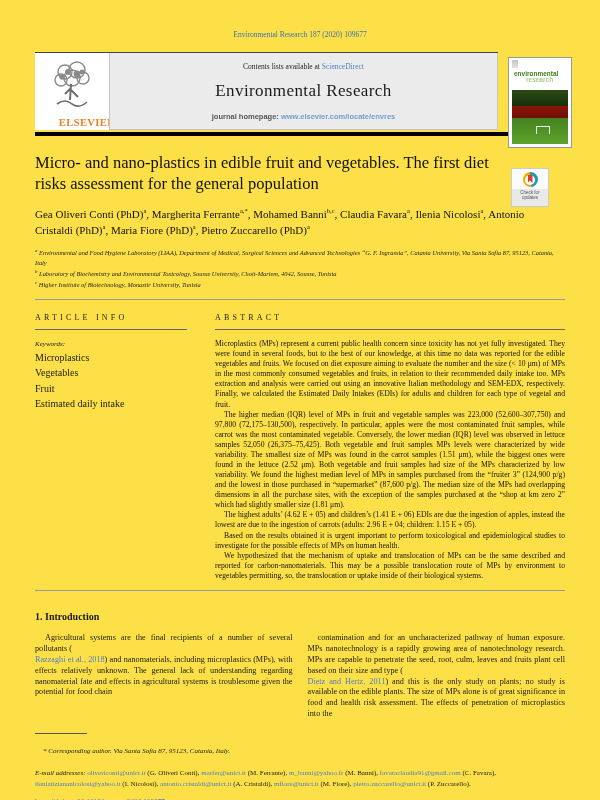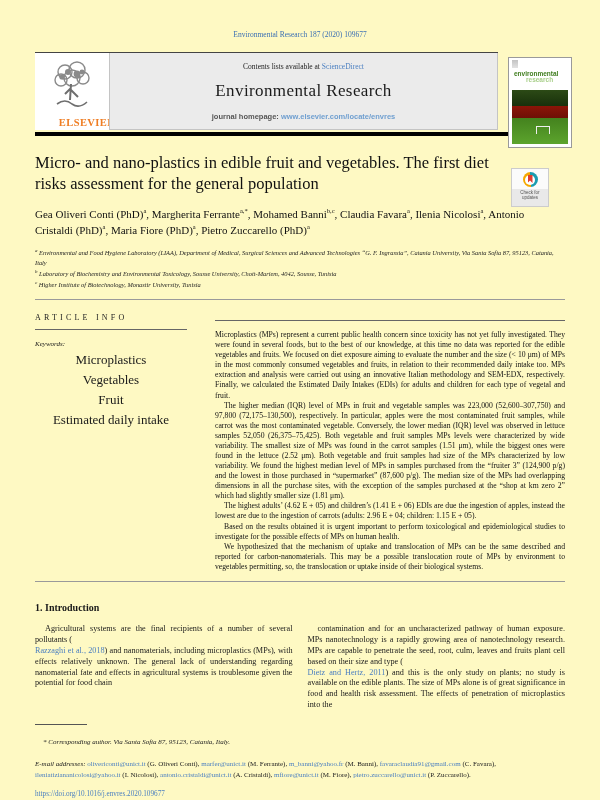--- a/index.html
+++ b/index.html
@@ -1,16 +1,16 @@
 <!DOCTYPE html>
 <html><head>
 <meta charset="utf-8">
 <style>
   html,body{margin:0;padding:0;background:#fff;}
-  .page{width:600px;height:800px;position:relative;background:#fef9c3;
+  .page{width:600px;height:800px;position:relative;background:#fde047;
         font-family:"Liberation Serif",serif;color:#1a1a1a;overflow:hidden;}
   .lnk{color:#4a7fc1;}
   .lnk-light{color:#6f9fd0;margin-top:38px;}
 
   
   .citation{padding-top:30px;text-align:center;font-size:7.5px;color:#3a6fb4;}
 
   
   .header-wrap{margin:13px 0 0 35px;width:463px;border-top:1px solid #444;display:flex;}
   .logo-cell{width:74px;background:#fff;display:flex;flex-direction:column;align-items:center;padding-top:7px;}
@@ -53,21 +53,21 @@
 
   .hr{margin:9px 0 0 35px;width:530px;border-top:1px solid #9a9a9a;height:0;}
 
   
   .info-section{display:flex;margin:13px 0 0 35px;width:530px;}
   .info-col{width:152px;margin-right:28px;flex-shrink:0;}
   .abs-col{flex:1;}
   .sec-heading{font-size:8px;letter-spacing:3.2px;color:#222;}
   .heading-rule{border-top:1px solid #666;margin:7px 0 9px;}
   .kw-label{font-size:7px;font-style:italic;line-height:1.55;}
-  .kw-item{font-size:13px;line-height:1.55;text-align:center;}
+  .kw-item{font-size:10px;line-height:1.55;}
   .abs-col p{font-size:7.7px;line-height:1.31;text-align:justify;margin:0;color:#111;}
   .abs-col p.indent{text-indent:9px;}
 
   
   .intro{margin:20px 0 0 35px;width:530px;}
   .intro-heading{font-size:10px;font-weight:bold;margin:0 0 11px;}
   .intro-cols{display:flex;gap:15px;}
   .intro-col{flex:1;font-size:8.2px;line-height:1.33;text-align:justify;text-indent:0;}
   .intro-col .first{text-indent:10px;display:block;}
   .ref-link{color:#4a7fc1;cursor:pointer;}
@@ -160,20 +160,21 @@
       <div class="heading-rule"></div>
       <div class="kw-label">Keywords:</div>
       <div>
           <div class="kw-item">Microplastics</div>
           <div class="kw-item">Vegetables</div>
           <div class="kw-item">Fruit</div>
           <div class="kw-item">Estimated daily intake</div>
         </div>
     </div>
     <div class="abs-col">
+      <div class="sec-heading">ABSTRACT</div>
       <div class="heading-rule"></div>
       <div>
           <p>Microplastics (MPs) represent a current public health concern since toxicity has not yet fully investigated. They were found in several foods, but to the best of our knowledge, at this time no data was reported for the edible vegetables and fruits. We focused on diet exposure aiming to evaluate the number and the size (&lt; 10 μm) of MPs in the most commonly consumed vegetables and fruits, in relation to their recommended daily intake too. MPs extraction and analysis were carried out using an innovative Italian methodology and SEM-EDX, respectively. Finally, we calculated the Estimated Daily Intakes (EDIs) for adults and children for each type of vegetal and fruit.</p>
           <p class="indent">The higher median (IQR) level of MPs in fruit and vegetable samples was 223,000 (52,600–307,750) and 97,800 (72,175–130,500), respectively. In particular, apples were the most contaminated fruit samples, while carrot was the most contaminated vegetable. Conversely, the lower median (IQR) level was observed in lettuce samples 52,050 (26,375–75,425). Both vegetable and fruit samples MPs levels were characterized by wide variability. The smallest size of MPs was found in the carrot samples (1.51 μm), while the biggest ones were found in the lettuce (2.52 μm). Both vegetable and fruit samples had size of the MPs characterized by low variability. We found the highest median level of MPs in samples purchased from the “fruiter 3” (124,900 p/g) and the lowest in those purchased in “supermarket” (87,600 p/g). The median size of the MPs had overlapping dimensions in all the purchase sites, with the exception of the samples purchased at the “shop at km zero 2” which had slightly smaller size (1.81 μm).</p>
           <p class="indent">The highest adults’ (4.62 E + 05) and children’s (1.41 E + 06) EDIs are due the ingestion of apples, instead the lowest are due to the ingestion of carrots (adults: 2.96 E + 04; children: 1.15 E + 05).</p>
           <p class="indent">Based on the results obtained it is urgent important to perform toxicological and epidemiological studies to investigate for the possible effects of MPs on human health.</p>
           <p class="indent">We hypothesized that the mechanism of uptake and translocation of MPs can be the same described and reported for carbon-nanomaterials. This may be a possible translocation route of MPs by environment to vegetables permitting, so, the translocation or uptake inside of their biological systems.</p>
         </div>
     </div>
   </div>

